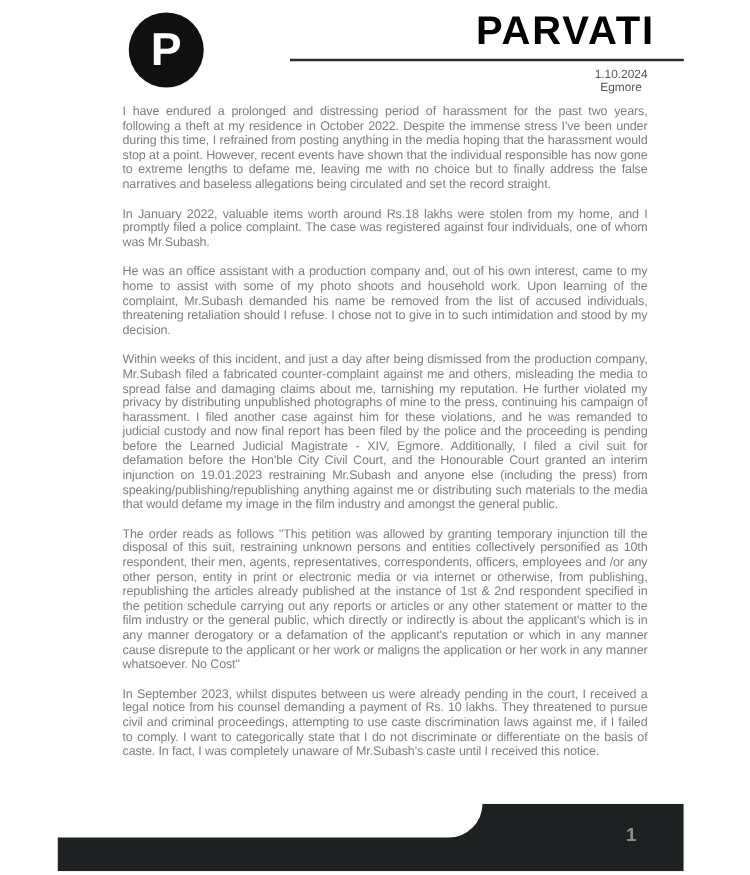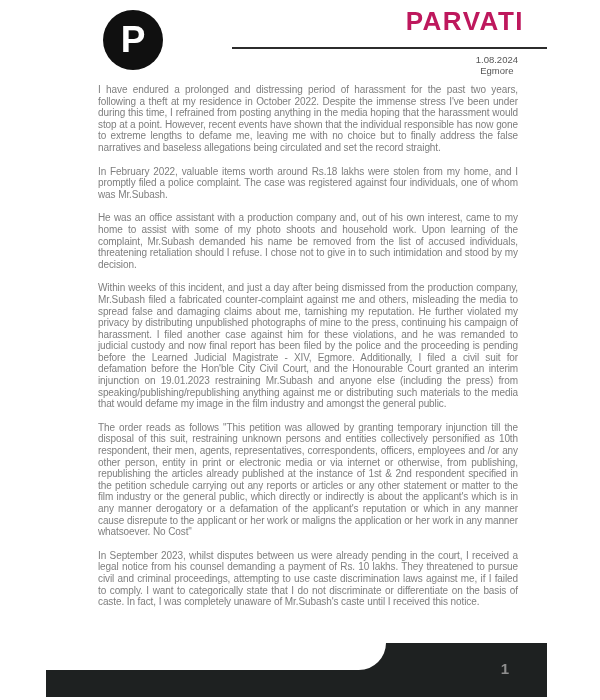--- a/index.html
+++ b/index.html
@@ -16,22 +16,22 @@
     width:60px;height:60px;border-radius:50%;
     background:#101010;
     display:flex;align-items:center;justify-content:center;
   }
   .logo-letter{
     color:#ffffff;font-weight:700;font-size:37px;line-height:1;
     transform:translateY(-1px);
   }
   .brand{
     position:absolute;top:6px;right:76px;
-    font-size:26px;font-weight:700;letter-spacing:1.5px;
-    color:#be185d;white-space:nowrap;
+    font-size:32px;font-weight:700;letter-spacing:1.5px;
+    color:#000000;white-space:nowrap;
   }
   .header-rule{
     position:absolute;left:232px;top:47px;
     width:315px;height:2px;background:#2c2c2c;
   }
   .dateline{
     position:absolute;top:55px;right:82px;
     text-align:center;
     font-size:9.5px;line-height:10.5px;color:#565656;
   }
@@ -64,27 +64,27 @@
 
   <div class="logo">
     <span class="logo-letter">P</span>
   </div>
 
   <div class="brand">PARVATI</div>
 
   <div class="header-rule"></div>
 
   <div class="dateline">
-    <div>1.08.2024</div>
+    <div>1.10.2024</div>
     <div>Egmore</div>
   </div>
 
   <div class="content">
     <p>I have endured a prolonged and distressing period of harassment for the past two years, following a theft at my residence in October 2022. Despite the immense stress I've been under during this time, I refrained from posting anything in the media hoping that the harassment would stop at a point. However, recent events have shown that the individual responsible has now gone to extreme lengths to defame me, leaving me with no choice but to finally address the false narratives and baseless allegations being circulated and set the record straight.</p>
-    <p>In February 2022, valuable items worth around Rs.18 lakhs were stolen from my home, and I promptly filed a police complaint. The case was registered against four individuals, one of whom was Mr.Subash.</p>
+    <p>In January 2022, valuable items worth around Rs.18 lakhs were stolen from my home, and I promptly filed a police complaint. The case was registered against four individuals, one of whom was Mr.Subash.</p>
     <p>He was an office assistant with a production company and, out of his own interest, came to my home to assist with some of my photo shoots and household work. Upon learning of the complaint, Mr.Subash demanded his name be removed from the list of accused individuals, threatening retaliation should I refuse. I chose not to give in to such intimidation and stood by my decision.</p>
     <p>Within weeks of this incident, and just a day after being dismissed from the production company, Mr.Subash filed a fabricated counter-complaint against me and others, misleading the media to spread false and damaging claims about me, tarnishing my reputation. He further violated my privacy by distributing unpublished photographs of mine to the press, continuing his campaign of harassment. I filed another case against him for these violations, and he was remanded to judicial custody and now final report has been filed by the police and the proceeding is pending before the Learned Judicial Magistrate - XIV, Egmore. Additionally, I filed a civil suit for defamation before the Hon'ble City Civil Court, and the Honourable Court granted an interim injunction on 19.01.2023 restraining Mr.Subash and anyone else (including the press) from speaking/publishing/republishing anything against me or distributing such materials to the media that would defame my image in the film industry and amongst the general public.</p>
     <p>The order reads as follows "This petition was allowed by granting temporary injunction till the disposal of this suit, restraining unknown persons and entities collectively personified as 10th respondent, their men, agents, representatives, correspondents, officers, employees and /or any other person, entity in print or electronic media or via internet or otherwise, from publishing, republishing the articles already published at the instance of 1st &amp; 2nd respondent specified in the petition schedule carrying out any reports or articles or any other statement or matter to the film industry or the general public, which directly or indirectly is about the applicant's which is in any manner derogatory or a defamation of the applicant's reputation or which in any manner cause disrepute to the applicant or her work or maligns the application or her work in any manner whatsoever. No Cost"</p>
     <p>In September 2023, whilst disputes between us were already pending in the court, I received a legal notice from his counsel demanding a payment of Rs. 10 lakhs. They threatened to pursue civil and criminal proceedings, attempting to use caste discrimination laws against me, if I failed to comply. I want to categorically state that I do not discriminate or differentiate on the basis of caste. In fact, I was completely unaware of Mr.Subash's caste until I received this notice.</p>
   </div>
 
   <svg class="footer-shape" viewBox="0 0 501 54" preserveAspectRatio="none" aria-hidden="true">
     <path d="M0 27 H313 A27 27 0 0 0 340 0 H501 V54 H0 Z" fill="#1e2121"></path>
   </svg>
 

